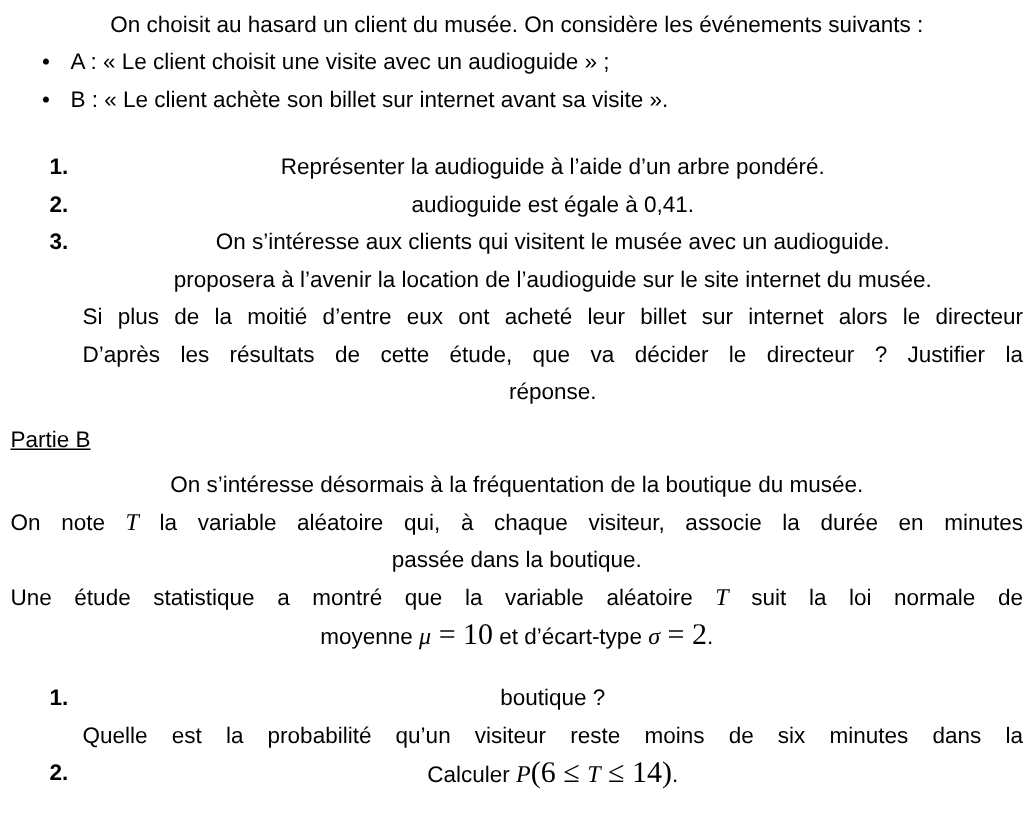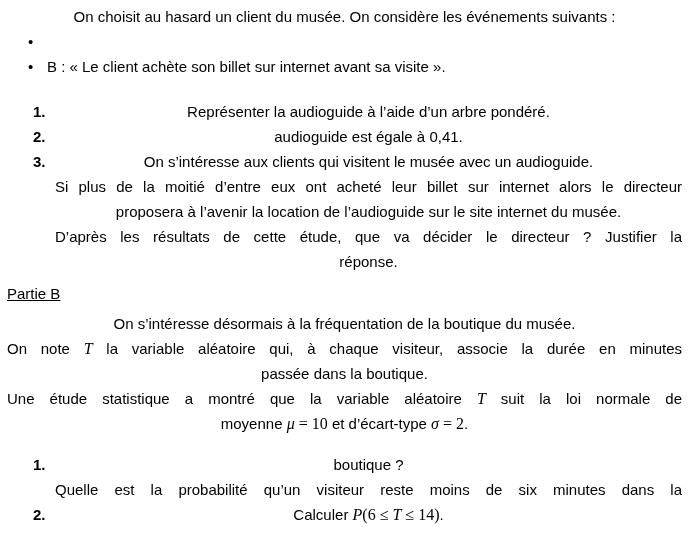--- a/index.html
+++ b/index.html
@@ -33,32 +33,33 @@
   
   .pb-heading {
     font-weight: normal;
     text-decoration: underline;
     margin-top: 7px;
     margin-bottom: 5px;
   }
 
   
   .mvar { font-family: "Liberation Serif", "DejaVu Serif", serif; font-style: italic; font-size: 16px; }
-  .mser { font-family: "Liberation Serif", "DejaVu Serif", serif; font-size: 16px; }
+  .mser { font-family: "Liberation Serif", "DejaVu Serif", serif; font-size: 20px; }
 </style>
 </head>
 <body>
 
 <div class="page">
 
   <div class="line">On choisit au hasard un client du musée. On considère les événements suivants :</div>
 
   <div>
     <div class="bitem">
       <div class="bmark">•</div>
+      <div class="line">A : « Le client choisit une visite avec un audioguide » ;</div>
     </div>
     <div class="bitem">
       <div class="bmark">•</div>
       <div class="line">B : « Le client achète son billet sur internet avant sa visite ».</div>
     </div>
   </div>
 
   <div class="qlist">
 
     <div class="qitem">
@@ -72,22 +73,22 @@
       <div class="qnum">2.</div>
       <div class="qbody">
         <div class="line">audioguide est égale à 0,41.</div>
       </div>
     </div>
 
     <div class="qitem">
       <div class="qnum">3.</div>
       <div class="qbody">
         <div class="line">On s’intéresse aux clients qui visitent le musée avec un audioguide.</div>
+        <div class="line">proposera à l’avenir la location de l’audioguide sur le site internet du musée.</div>
         <div class="line stretch">Si plus de la moitié d’entre eux ont acheté leur billet sur internet alors le directeur</div>
-        <div class="line">proposera à l’avenir la location de l’audioguide sur le site internet du musée.</div>
         <div class="line stretch">D’après les résultats de cette étude, que va décider le directeur ? Justifier la</div>
         <div class="line">réponse.</div>
       </div>
     </div>
 
   </div>
 
   <div class="pb-heading">Partie B</div>
 
   <div class="line">On s’intéresse désormais à la fréquentation de la boutique du musée.</div>

